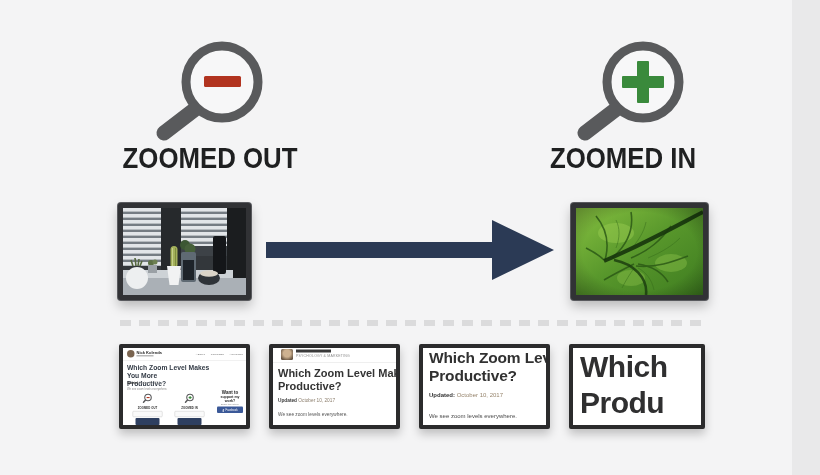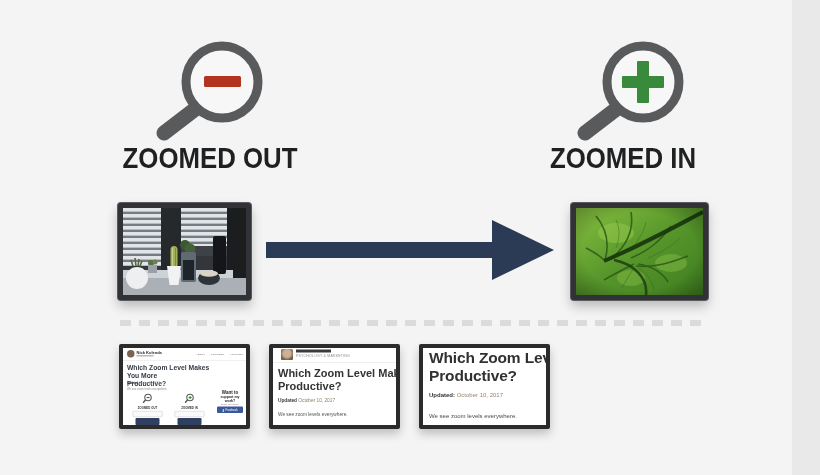--- a/index.html
+++ b/index.html
@@ -279,14 +279,22 @@
         <div>Productive?</div>
       </div>
       <div class="c3-updated">
         <b>Updated:</b>
         <span>October 10, 2017</span>
       </div>
       <div class="c3-body">We see zoom levels everywhere.</div>
     </div>
   </div>
 
+  <div class="card card4">
+    <div class="inner2x c4">
+      <div class="c4-headline">
+        <div>Which</div>
+        <div>Produ</div>
+      </div>
+    </div>
+  </div>
 
 </div>
 
 </body></html>

